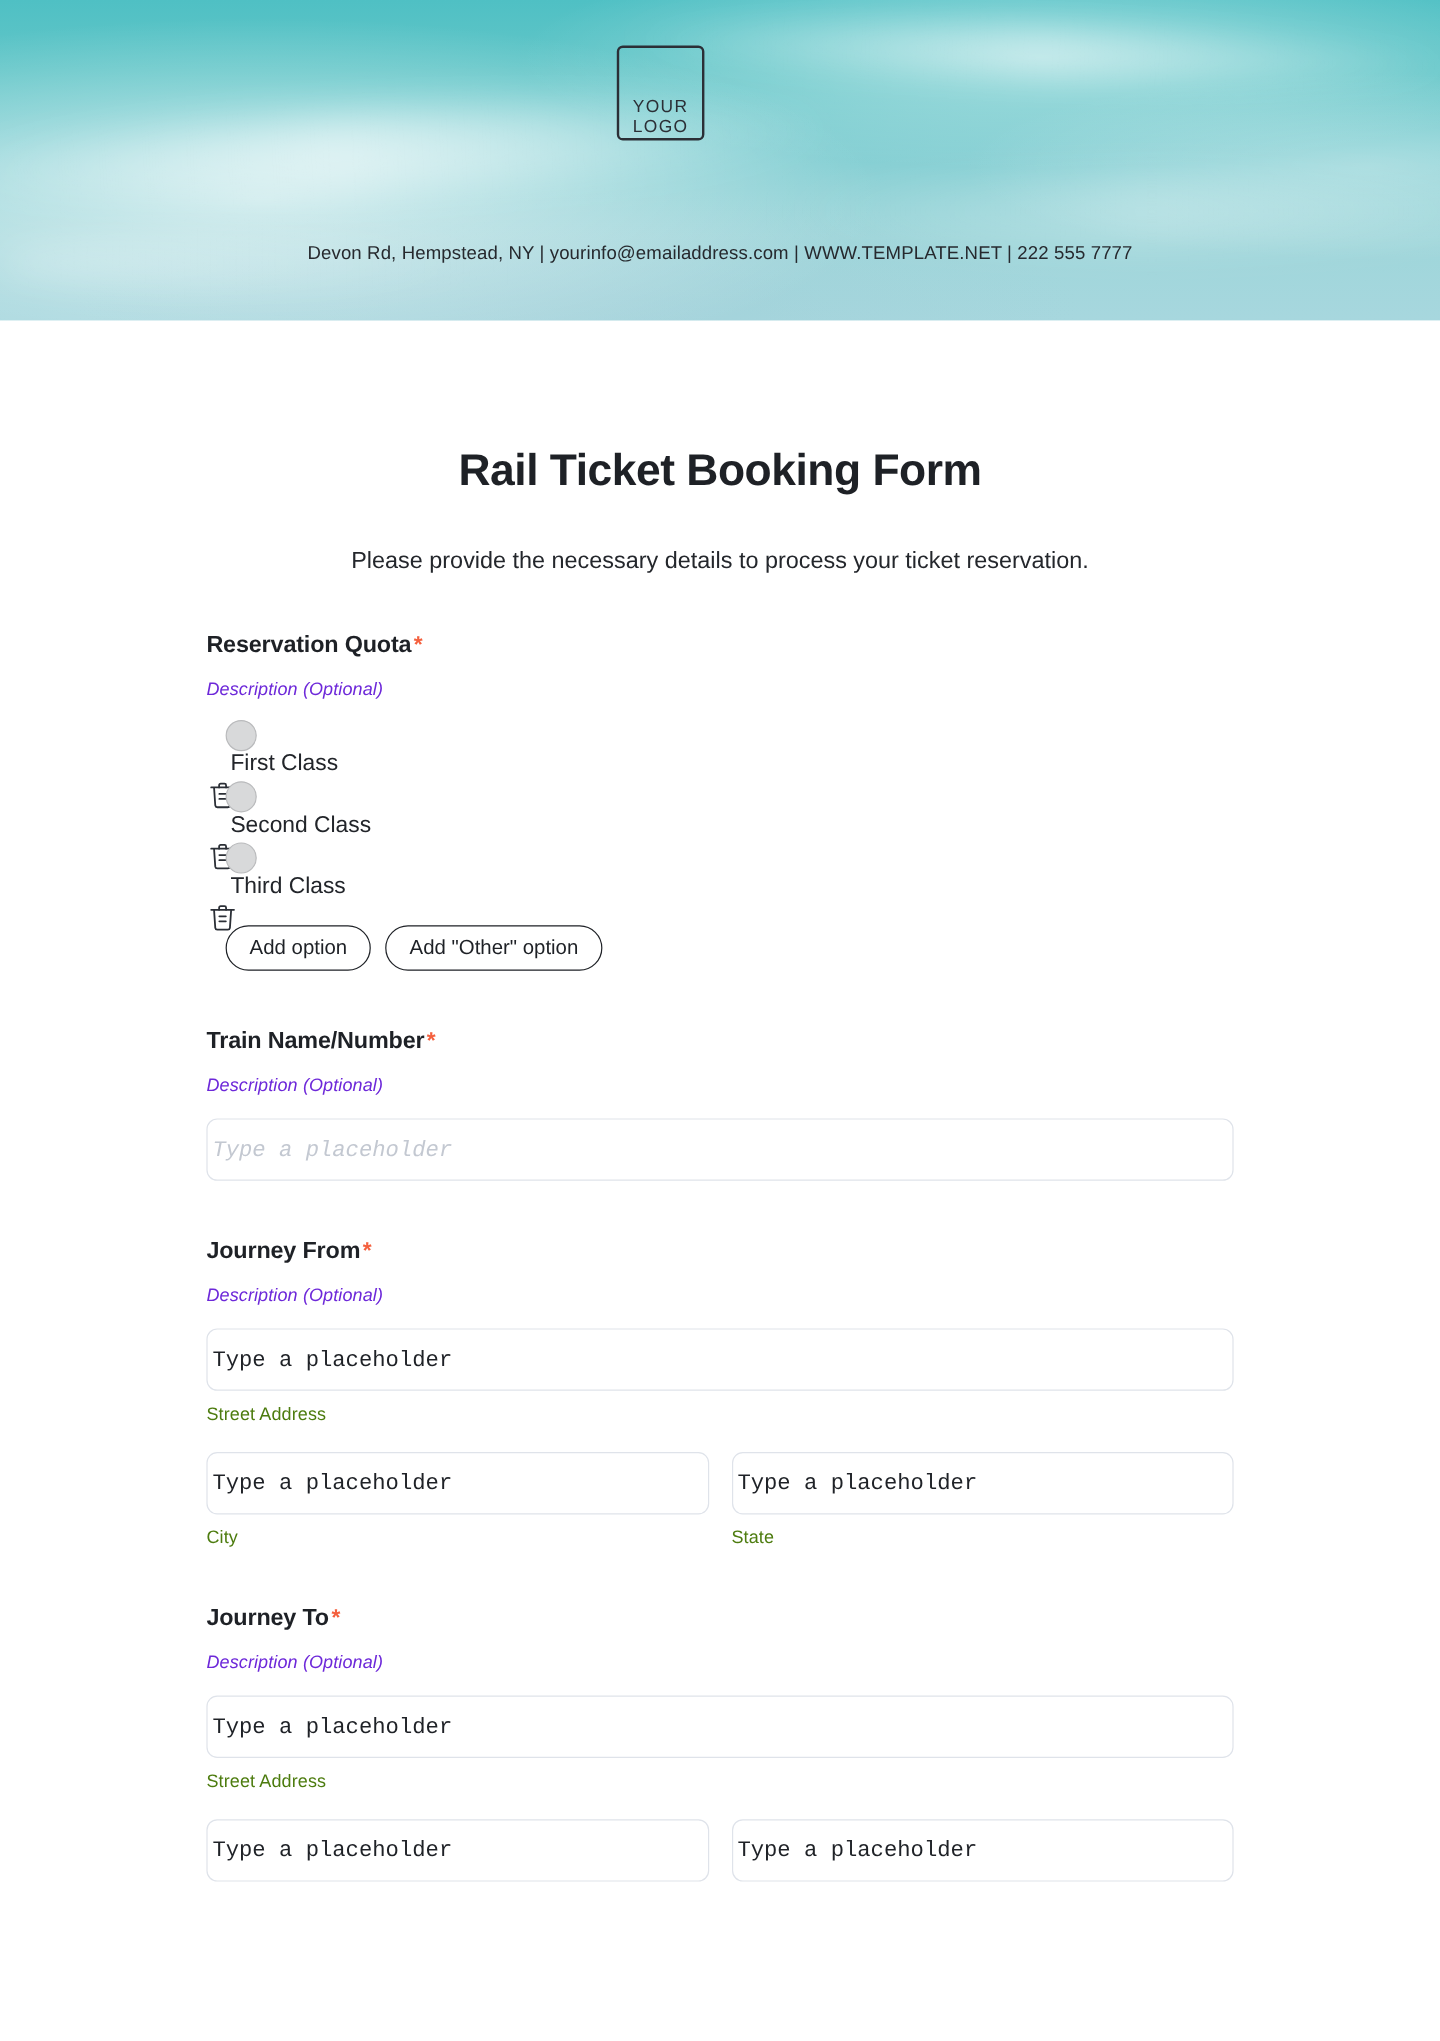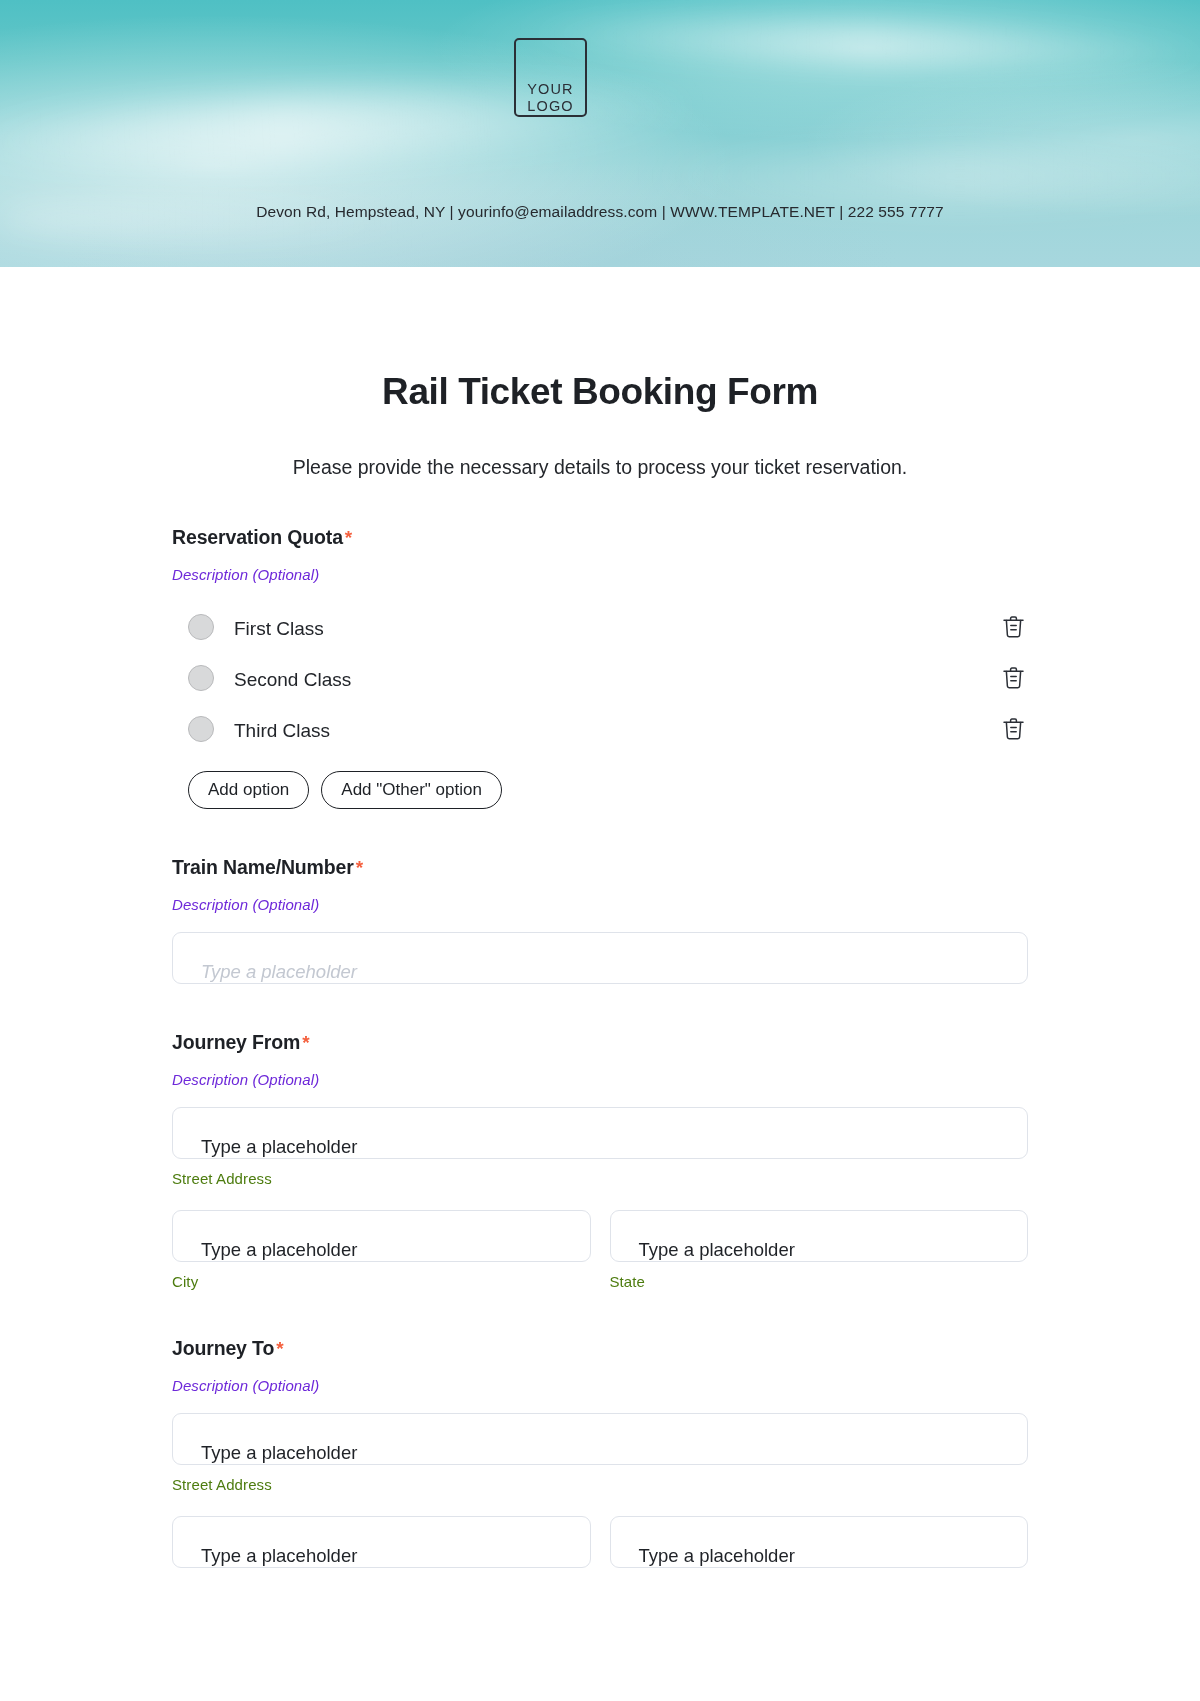--- a/index.html
+++ b/index.html
@@ -131,23 +131,24 @@
     margin-top: 17px;
     font-size: 15px;
     font-style: italic;
     color: #6d28d9;
     letter-spacing: 0.1px;
   }
 
   
   .option-row {
     display: flex;
-    align-items: flex-end;
+    align-items: flex-start;
     height: 40px;
     margin-top: 11px;
+    flex-direction: column;
   }
   .option-row.first { margin-top: 17px; }
   .radio-dot {
     width: 26px;
     height: 26px;
     border-radius: 50%;
     background: #d8d9da;
     border: 1px solid #b9babc;
     margin-left: 16px;
     flex: 0 0 auto;
@@ -190,23 +191,24 @@
   }
 
   
   .input-box {
     margin-top: 19px;
     height: 52px;
     border: 1px solid #dfe3ea;
     border-radius: 9px;
     background: #ffffff;
     display: flex;
-    align-items: flex-end;
-    padding: 0 28px;
+    align-items: center;
+    padding: 0 4px;
     font-size: 18.5px;
+    font-family: Liberation Mono, monospace;
   }
   .input-box .ph-italic {
     color: #c3c8d1;
     font-style: italic;
   }
   .input-box .ph-plain {
     color: #1f2227;
     font-style: normal;
   }
   .sub-label {

